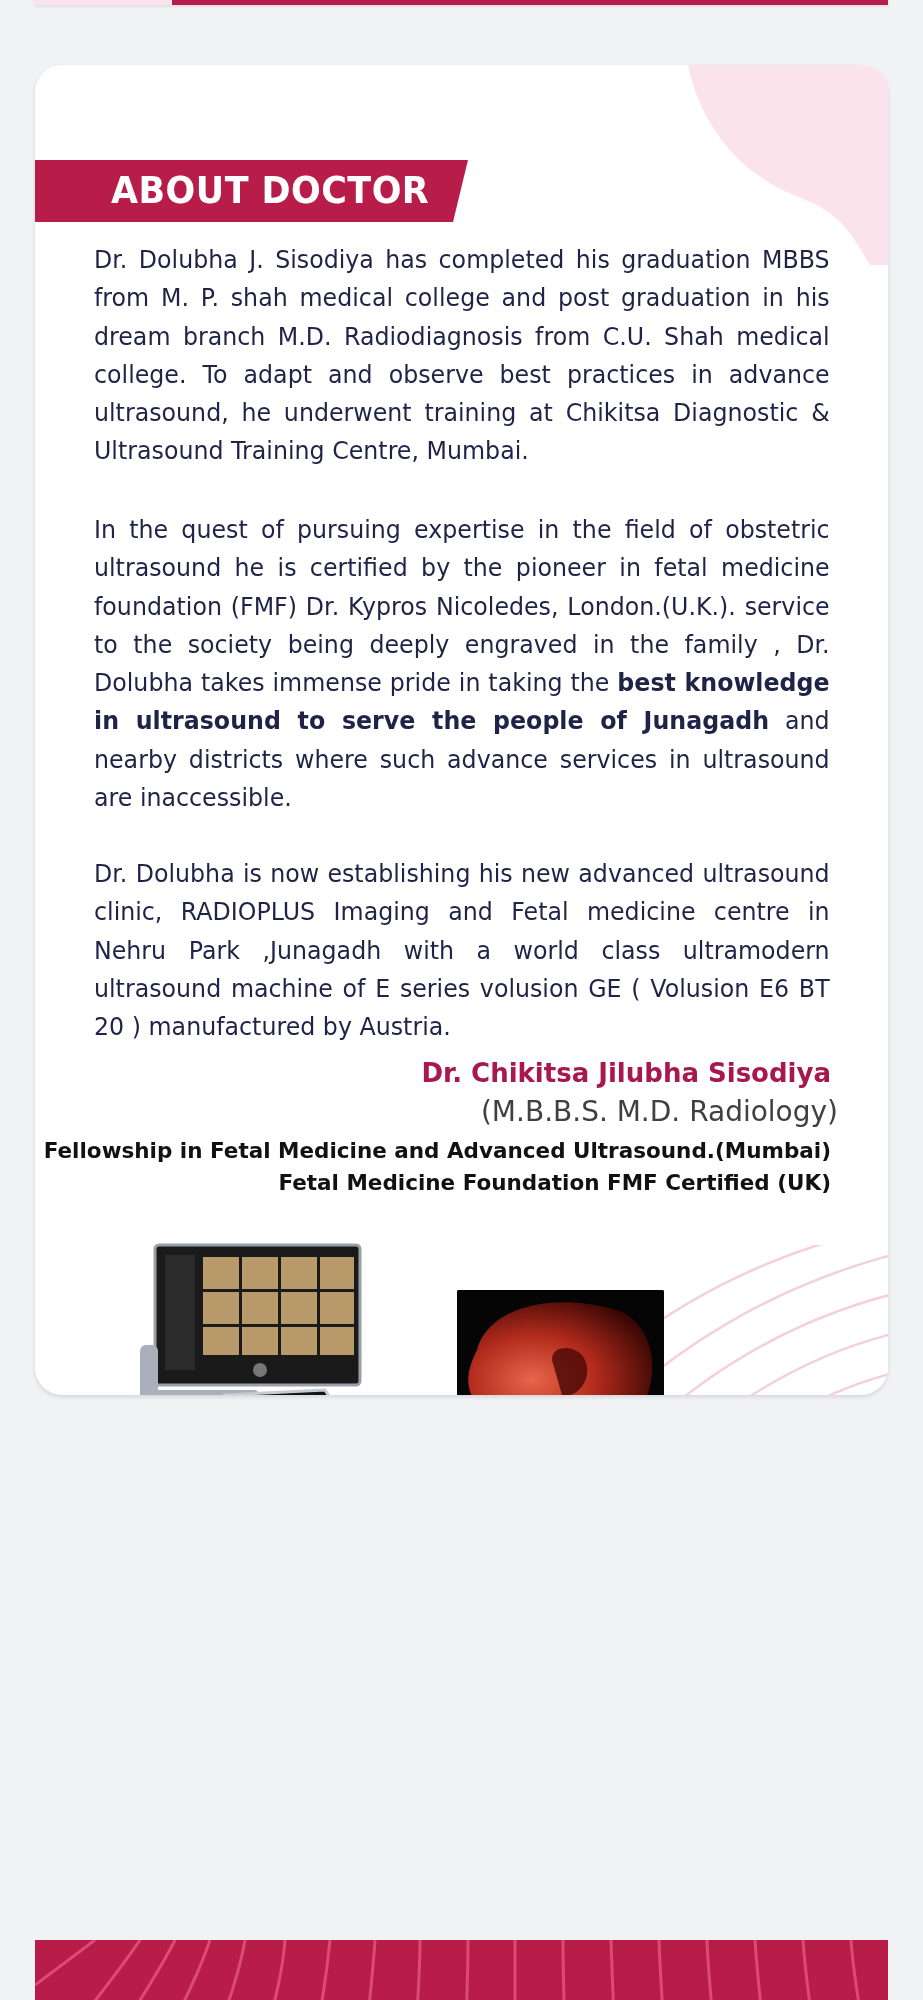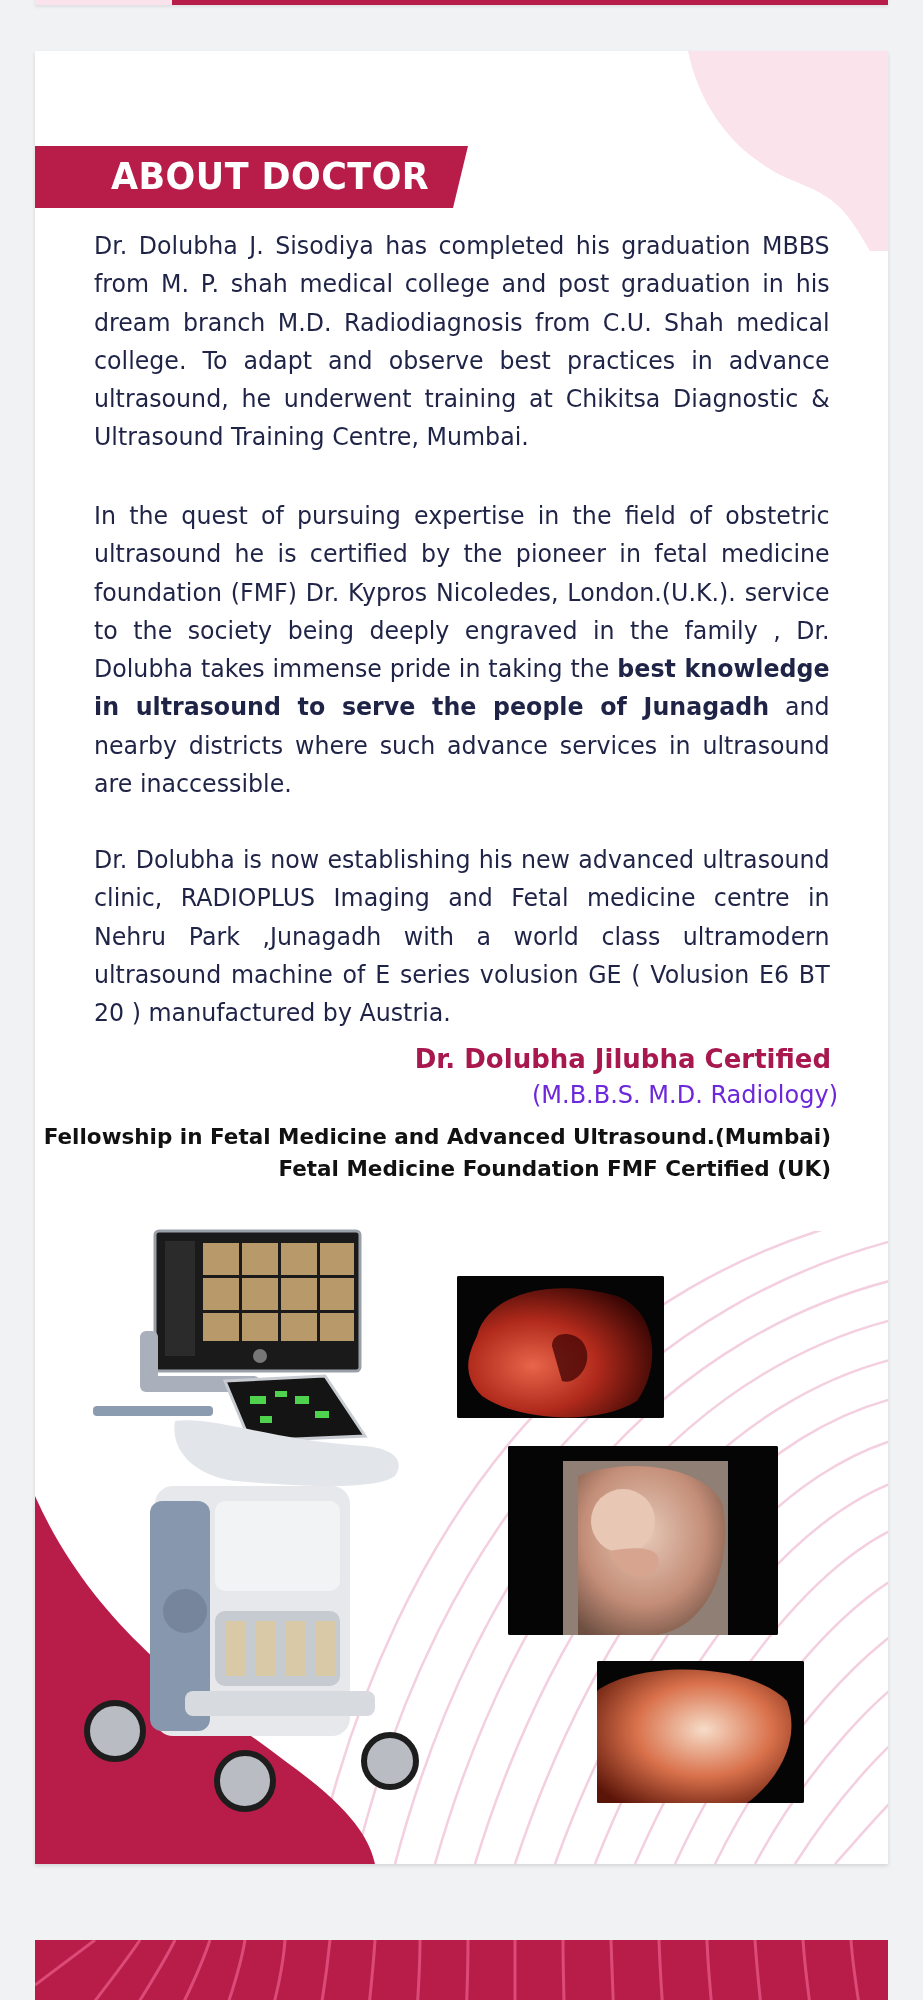--- a/index.html
+++ b/index.html
@@ -12,23 +12,24 @@
   .prev-card {
     position: absolute; left: 35px; top: -40px; width: 853px; height: 45px;
     background: #b81d4a; overflow: hidden;
     box-shadow: 0 2px 3px rgba(0,0,0,0.08);
   }
   .prev-card .pink-part {
     position: absolute; left: 0; top: 0; width: 137px; height: 100%;
     background: #fbe3ec;
   }
   .card {
-    position: absolute; left: 35px; top: 51px; width: 853px; height: 1813px;
+    position: absolute; left: 35px; top: 65px; width: 853px; height: 1330px;
     background: #ffffff; overflow: hidden;
     box-shadow: 0 2px 4px rgba(0,0,0,0.12);
+    border-radius: 27px;
   }
   .blob-top {
     position: absolute; right: 0; top: 0; width: 200px; height: 200px;
   }
   .banner {
     position: absolute; left: 0; top: 95px; width: 433px; height: 62px;
   }
   .banner svg { position: absolute; left: 0; top: 0; }
   .banner-title {
     position: absolute; left: 76px; top: 8px;
@@ -48,21 +49,21 @@
   .p1 { top: 175px; }
   .p2 { top: 445px; }
   .p3 { top: 789px; }
   .sig-name {
     position: absolute; right: 57px; top: 993px;
     color: #a8174e; font-weight: bold; font-size: 26px;
     font-family: "DejaVu Sans", sans-serif; white-space: nowrap;
   }
   .sig-degree {
     position: absolute; right: 50px; top: 1030px;
-    color: #6d28d9; font-size: 24px; font-family: "DejaVu Sans", sans-serif;
+    color: #404040; font-size: 28px; font-family: "DejaVu Sans", sans-serif;
     white-space: nowrap;
   }
   .sig-line {
     position: absolute; right: 57px;
     color: #111; font-size: 21.5px; font-family: "DejaVu Sans", sans-serif;
     white-space: nowrap; font-weight: 600;
   }
   .sig-l1 { top: 1073px; }
   .sig-l2 { top: 1105px; }
   .deco-lines { position: absolute; left: 0; top: 1180px; width: 853px; height: 633px; }
@@ -97,21 +98,21 @@
     </svg>
     <div class="banner-title">ABOUT DOCTOR</div>
   </div>
 
   <p class="body-text p1">Dr. Dolubha J. Sisodiya has completed his graduation MBBS from M. P. shah medical college and post graduation in his dream branch M.D. Radiodiagnosis from  C.U. Shah medical college. To adapt and observe best practices in advance ultrasound, he underwent training at Chikitsa Diagnostic &amp; Ultrasound Training Centre, Mumbai.</p>
 
   <p class="body-text p2"><span>In the quest of pursuing expertise in the field of obstetric ultrasound he  is certified by the pioneer in fetal medicine foundation (FMF) Dr. Kypros Nicoledes, London.(U.K.). service to the society being deeply engraved in the family , Dr. Dolubha takes immense pride in taking the </span><b>best knowledge in ultrasound to serve the people of Junagadh</b><span> and nearby districts where such  advance services in ultrasound are inaccessible.</span></p>
 
   <p class="body-text p3">Dr. Dolubha is now establishing his new advanced ultrasound clinic, RADIOPLUS Imaging and Fetal medicine centre in Nehru Park ,Junagadh with a world class ultramodern ultrasound machine of  E series volusion GE ( Volusion E6 BT 20 ) manufactured by Austria.</p>
 
-  <div class="sig-name">Dr. Dolubha Jilubha Certified</div>
+  <div class="sig-name">Dr. Chikitsa Jilubha Sisodiya</div>
   <div class="sig-degree">(M.B.B.S. M.D. Radiology)</div>
   <div class="sig-line sig-l2">Fetal Medicine Foundation FMF Certified (UK)</div>
   <div class="sig-line sig-l1">Fellowship in Fetal Medicine and Advanced Ultrasound.(Mumbai)</div>
 
   <svg class="deco-lines" width="853" height="633" viewBox="0 0 853 633">
     <g fill="none" stroke="#f3cfe0" stroke-width="2.5">
       <path d="M400,633 C480,350 650,120 900,80"></path>
       <path d="M440,633 C520,370 680,150 900,120"></path>
       <path d="M480,633 C560,390 710,180 900,160"></path>
       <path d="M520,633 C600,410 740,220 900,200"></path>

